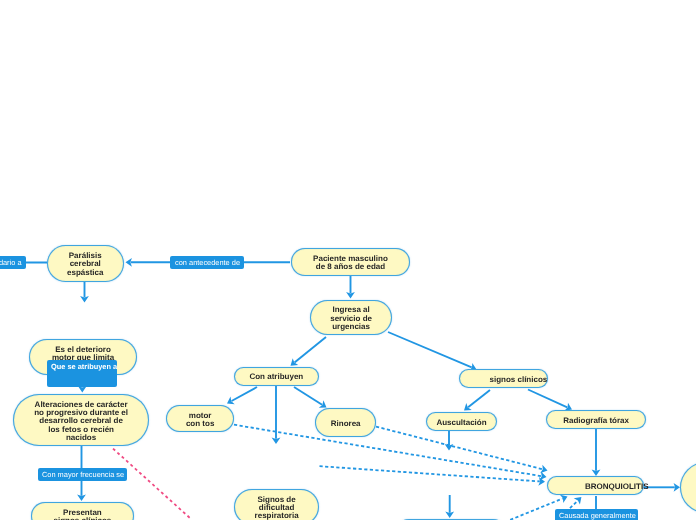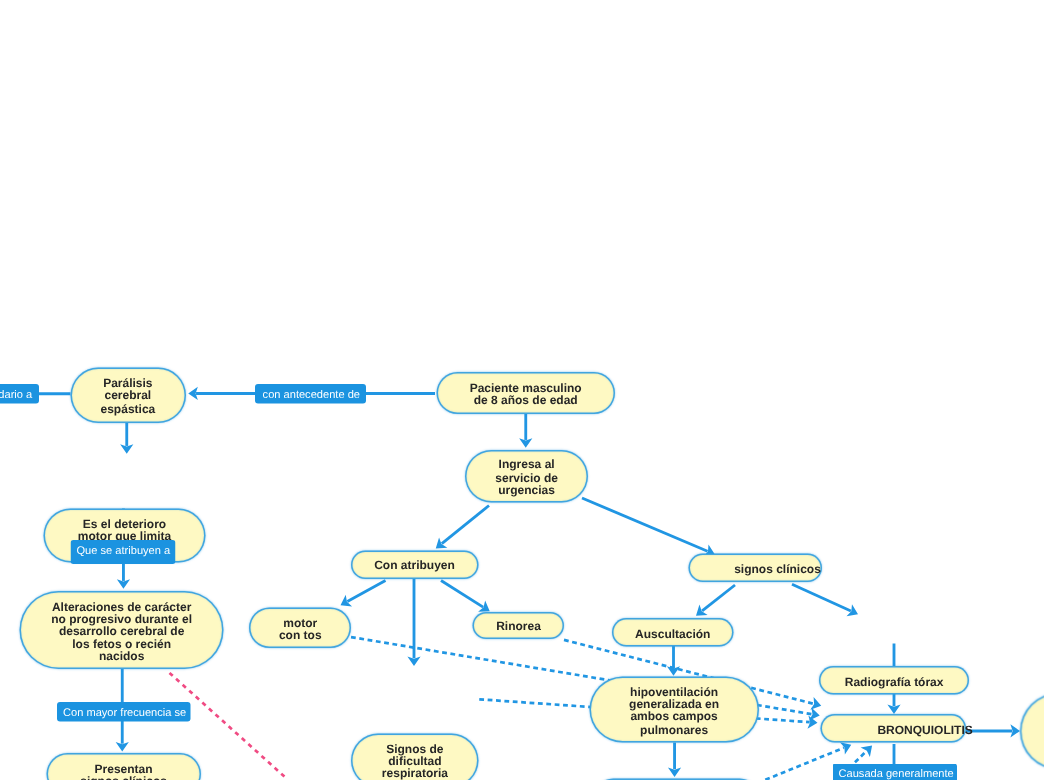--- a/index.html
+++ b/index.html
@@ -129,33 +129,29 @@
 urgencias</div>
     <div class="node" style="left: 13.4px; top: 393.8px; width: 136.2px; height: 52.4px;">Alteraciones de carácter
 no progresivo durante el
 desarrollo cerebral de
 los fetos o recién
 nacidos</div>
     <div class="node" style="left: 233.8px; top: 366.8px; width: 84.7px; height: 18.5px;">Con atribuyen</div>
     <div class="node" style="left: 459px; top: 369.4px; width: 88.7px; height: 19.1px; padding-left: 36px;">signos clínicos</div>
     <div class="node" style="left: 165.7px; top: 404.8px; width: 68.3px; height: 27.4px;">motor
 con tos</div>
-    <div class="node" style="left: 315.4px; top: 407.8px; width: 61.3px; height: 18px;">Rinorea</div>
-    <div class="node" style="left: 408px; top: 411.5px; width: 81px; height: 19.25px;">Auscultación</div>
-    <div class="node" style="left: 545.8px; top: 409.9px; width: 100.2px; height: 19px; margin-top: 34px;">Radiografía tórax</div>
+    <div class="node" style="left: 315.4px; top: 407.8px; width: 61.3px; height: 29px;">Rinorea</div>
+    <div class="node" style="left: 426px; top: 411.5px; width: 71px; height: 19.25px;">Auscultación</div>
+    <div class="node" style="left: 545.8px; top: 409.9px; width: 100.2px; height: 19px;">Radiografía tórax</div>
     <div class="node" style="left: 233.8px; top: 444.6px; width: 85.2px; height: 36.3px; margin-top: 44px;">Signos de
 dificultad
 respiratoria</div>
-    <div class="node" style="left: 393.2px; top: 451.2px; width: 112.8px; height: 44.4px;">hipoventilación
-generalizada en
-ambos campos
-pulmonares</div>
     <div class="node" style="left: 546.9px; top: 476.3px; width: 97.4px; height: 19.4px; padding-left: 48px;">BRONQUIOLITIS</div>
     <div class="node" style="left: 31.2px; top: 502.4px; width: 102.8px; height: 28px;">Presentan
 signos clínicos</div>
     <div class="node" style="left: 680px; top: 461.9px; width: 60px; height: 50.6px;"></div>
     <div class="node" style="left: 395px; top: 518.6px; width: 111.5px; height: 28px;"></div>
     <div class="lbl" style="left: -24.7px; top: 256px; width: 50.7px; height: 13px;">secundario a</div>
     <div class="lbl" style="left: 170px; top: 256px; width: 74px; height: 13px; text-align: right;">con antecedente de</div>
-    <div class="lbl" style="left: 47px; top: 360px; width: 70px; height: 16px;">Que se atribuyen a</div>
+    <div class="lbl" style="left: 47px; top: 360px; width: 70px; height: 27px; font-weight: bold;">Que se atribuyen a</div>
     <div class="lbl" style="left: 38px; top: 468px; width: 89px; height: 13px;">Con mayor frecuencia se</div>
     <div class="lbl" style="left: 555.2px; top: 509px; width: 83px; height: 13px;">Causada generalmente</div>
   </div>
 
 </body></html>

